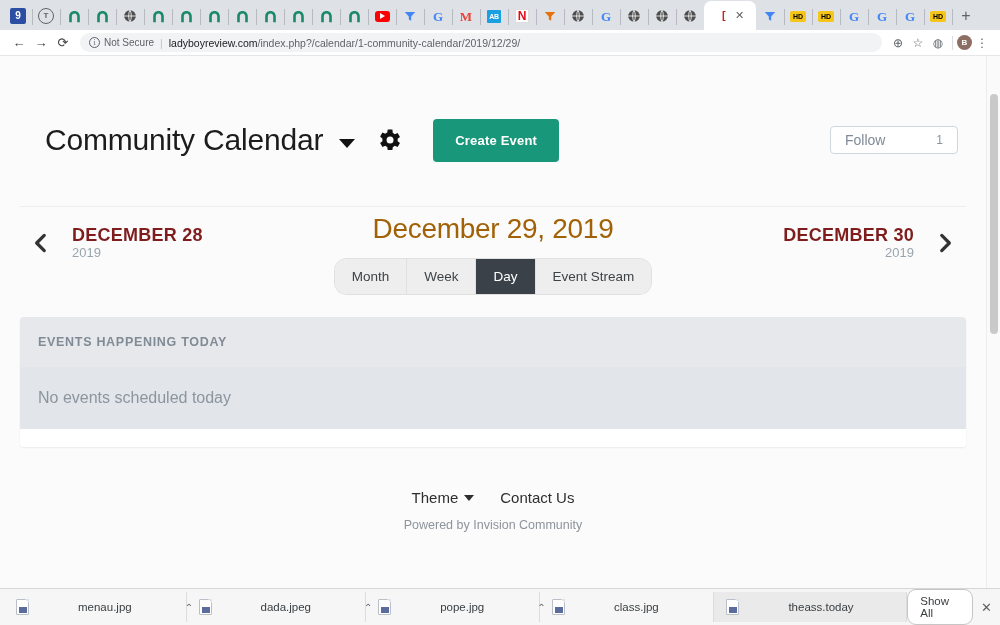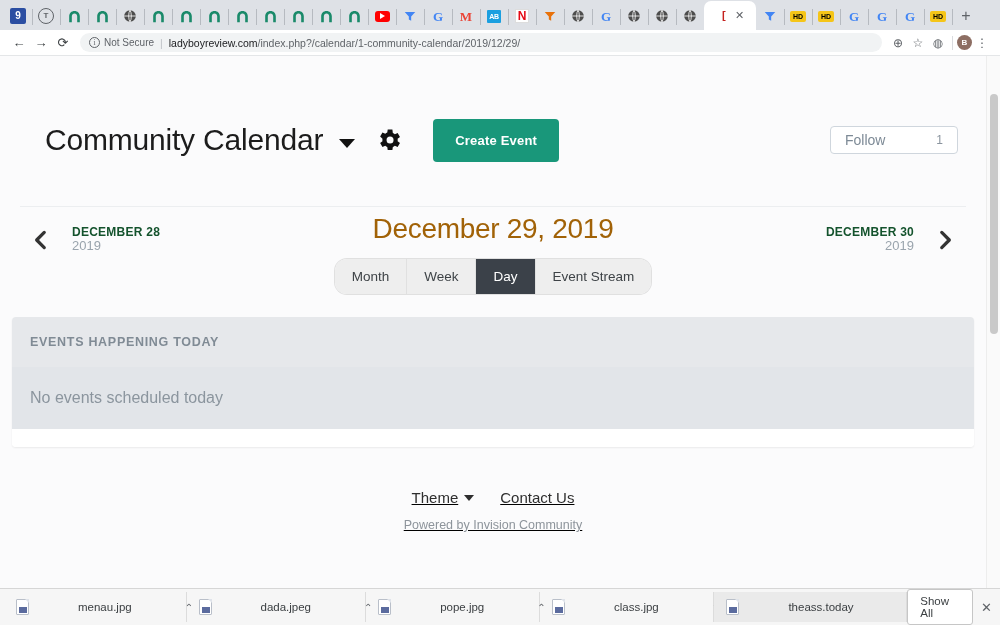--- a/index.html
+++ b/index.html
@@ -160,21 +160,21 @@
   .datenav {
     display:flex; align-items:flex-start;
     padding: 18px 28px 0 28px;
     position:relative;
     height: 110px;
   }
   .datechunk { display:flex; align-items:center; }
   .arrow { color:#333; display:flex; align-items:center; }
   .dateblock { line-height:1.15; }
   .dateblock .dmain {
-    font-size:12px; font-weight:bold; color:#14532d; letter-spacing:0.25px;
+    font-size:18px; font-weight:bold; color:#7f1d1d; letter-spacing:0.25px;
   }
   .dateblock .dyear { font-size:13px; color:#9aa4ad; }
   .prevblock { margin-left:18px; }
   .nextblock { margin-right:18px; text-align:right; }
 
   .centerblock {
     position:absolute; left:0; right:0; top:6px;
     display:flex; flex-direction:column; align-items:center;
   }
   .bigdate { font-size:28px; color:#a16207; font-weight:normal; letter-spacing:-0.3px;}
@@ -185,42 +185,41 @@
   }
   .vtab {
     background:#eeeeee; color:#3e4347; font-size:13.5px;
     padding: 10px 17px; cursor:pointer;
     border-right:1px solid #e0e0e0;
   }
   .vtab:last-child { border-right:none; }
   .vtab.active { background:#3b4149; color:#ffffff; }
 
   
-  .panelwrap { padding: 0 12px; }
+  .panelwrap { padding: 0 20px; }
   .panel {
     border-radius:4px; overflow:hidden;
     box-shadow: 0 1px 2px rgba(0,0,0,0.07);
     background:#ffffff;
   }
   .panelhead {
     background:#e6e8eb; color:#808b95;
     font-size:12.5px; font-weight:bold; letter-spacing:0.7px;
     padding: 18px 18px;
   }
   .panelbody {
     background:#e2e5e9; color:#8b959e;
     font-size:16px; padding: 22px 18px;
   }
   .panelfoot { background:#ffffff; height:18px; }
 
   
   .pagefoot {
     margin-top: 42px;
     text-align:center;
-    text-decoration:underline;
   }
   .footlinks {
     display:flex; justify-content:center; align-items:center; gap:26px;
     font-size:15px; color:#2e2e2e;
   }
   .footlink { cursor:pointer; display:flex; align-items:center; }
   .footcaret {
     width:0;height:0;margin-left:6px;
     border-left:5px solid transparent;border-right:5px solid transparent;border-top:6px solid #2e2e2e;
   }
@@ -250,21 +249,21 @@
     background:#5b6b9e;
   }
   .dlicon::before {
     content:""; position:absolute; right:-1px; top:-1px;
     border-top:4px solid #dfe3ea; border-left:4px solid transparent;
   }
   .dlname { font-size:11.5px; color:#3c4043; }
   .dlcaret { margin-left:auto; color:#5f6368; font-size:10px; padding-left:14px;}
   .showall {
     margin-left:auto; border:1px solid #c6c6c6; background:#fff;
-    border-radius:3px; font-size:11.5px; color:#3c4043;
+    border-radius:9px; font-size:11.5px; color:#3c4043;
     padding: 5px 12px; cursor:pointer;
   }
   .shelfclose { width:30px; display:flex; align-items:center; justify-content:center;
     color:#5f6368; font-size:13px; cursor:pointer; }
 </style>
 </head>
 <body>
 
 <div id="browser">
 

